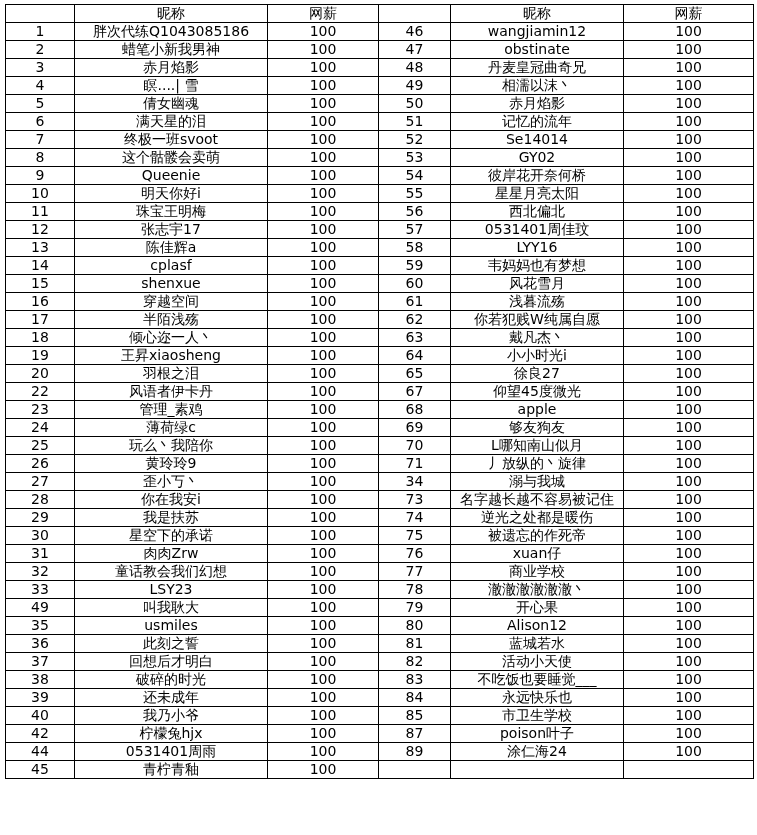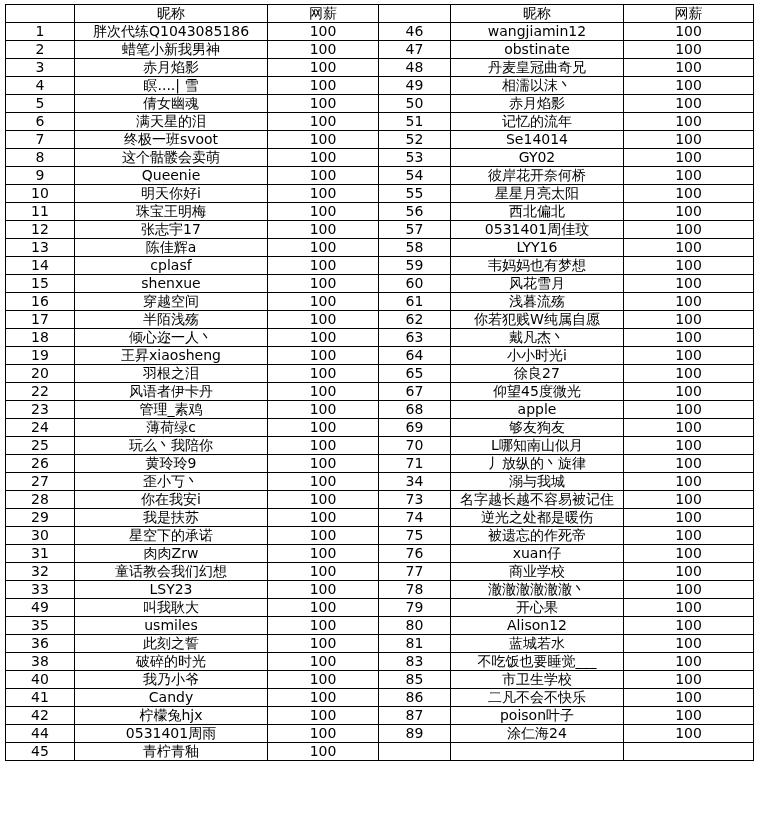--- a/index.html
+++ b/index.html
@@ -334,41 +334,49 @@
         </tr>
         <tr>
           <td>36</td>
           <td>此刻之誓</td>
           <td>100</td>
           <td>81</td>
           <td>蓝城若水</td>
           <td>100</td>
         </tr>
         <tr>
+          <td>37</td>
+          <td>回想后才明白</td>
+          <td>100</td>
+          <td>82</td>
+          <td>活动小天使</td>
+          <td>100</td>
+        </tr>
+        <tr>
           <td>38</td>
           <td>破碎的时光</td>
           <td>100</td>
           <td>83</td>
           <td>不吃饭也要睡觉___</td>
           <td>100</td>
         </tr>
         <tr>
+          <td>39</td>
+          <td>还未成年</td>
+          <td>100</td>
+          <td>84</td>
+          <td>永远快乐也</td>
+          <td>100</td>
+        </tr>
+        <tr>
           <td>40</td>
           <td>我乃小爷</td>
           <td>100</td>
           <td>85</td>
           <td>市卫生学校</td>
-          <td>100</td>
-        </tr>
-        <tr>
-          <td>41</td>
-          <td>Candy</td>
-          <td>100</td>
-          <td>86</td>
-          <td>二凡不会不快乐</td>
           <td>100</td>
         </tr>
         <tr>
           <td>42</td>
           <td>柠檬兔hjx</td>
           <td>100</td>
           <td>87</td>
           <td>poison叶子</td>
           <td>100</td>
         </tr>

